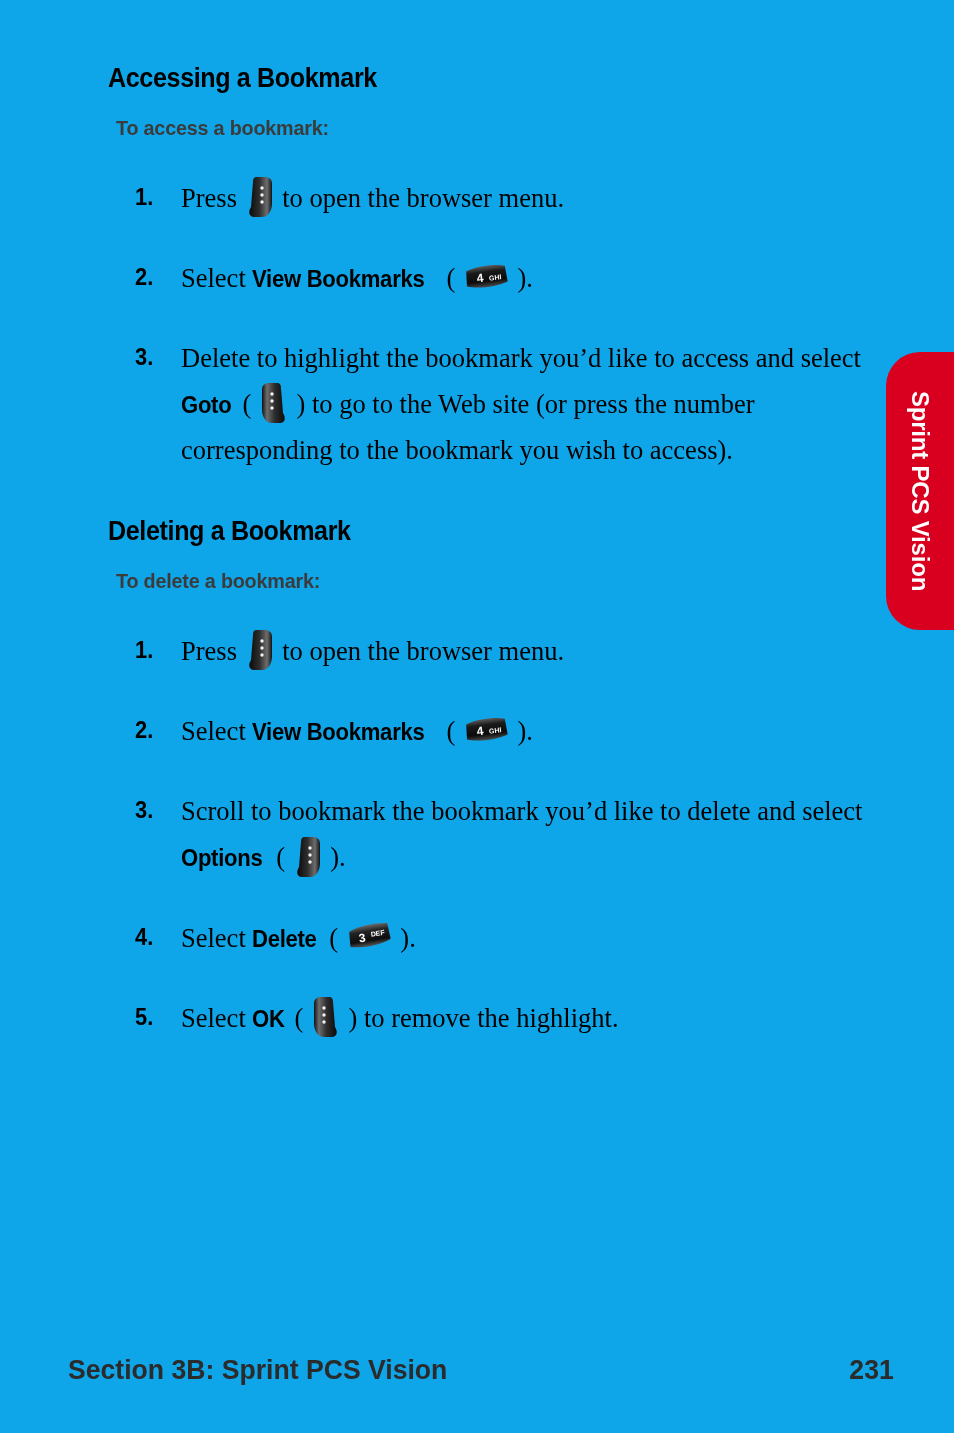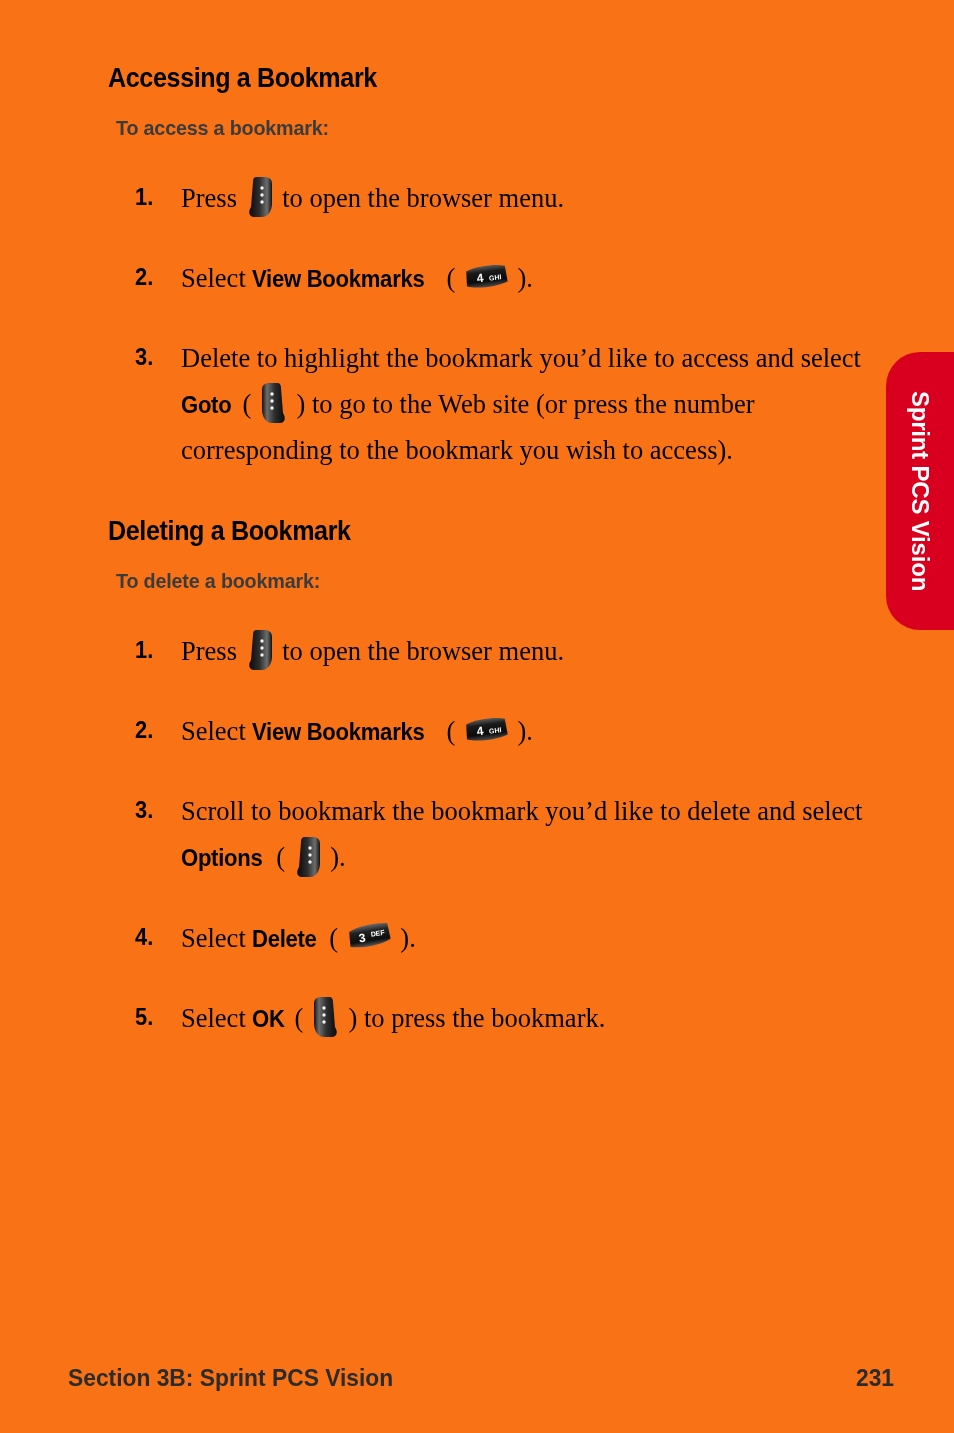--- a/index.html
+++ b/index.html
@@ -13,21 +13,21 @@
     position: relative;
     overflow: hidden;
     font-family: "Liberation Serif", serif;
     color: #000000;
   }
 
   
   .page {
     position: absolute;
     inset: 0;
-    background: #f97316;
+    background: #0ea5e9;
   }
 
   .content {
     position: absolute;
     left: 108px;
     top: 64px;
     width: 760px;
   }
 
   
@@ -133,23 +133,22 @@
   .footer {
     position: absolute;
     left: 68px;
     right: 60px;
     top: 1354px;
     display: flex;
     justify-content: space-between;
     align-items: flex-start;
     font-family: "Liberation Sans", sans-serif;
     font-weight: bold;
-    font-size: 24px;
+    font-size: 28px;
     color: #2b2b2b;
-    margin-top: 10px;
   }
   .footer .f-left  { transform: scaleX(0.95); transform-origin: left center; }
   .footer .f-right { transform: scaleX(0.95); transform-origin: right center; }
 </style>
 </head>
 <body>
 
 <div class="page">
 
   <div class="content">
@@ -351,21 +350,21 @@
                 <stop offset="1" stop-color="#0a0a0a"></stop>
               </linearGradient>
             </defs>
             <path d="M23 31 C26 36 25 40 21 41 L12 41 C6 41 2 35 2 27 L2 8 C2 3 5 1 9 1 L17 1 C20 1 21 3 21 6 Z" fill="url(#rsk2)"></path>
             <circle cx="12" cy="12" r="1.7" fill="#f2f2f2"></circle>
             <circle cx="12" cy="19" r="1.7" fill="#f2f2f2"></circle>
             <circle cx="12" cy="26" r="1.7" fill="#f2f2f2"></circle>
           </svg>
         </span>
         <span>)</span>
-        <span>to press the bookmark.</span>
+        <span>to remove the highlight.</span>
       </li>
 
     </ol>
 
   </div>
 
   <div class="side-tab">
     <span class="side-tab-label">Sprint PCS Vision</span>
   </div>
 

